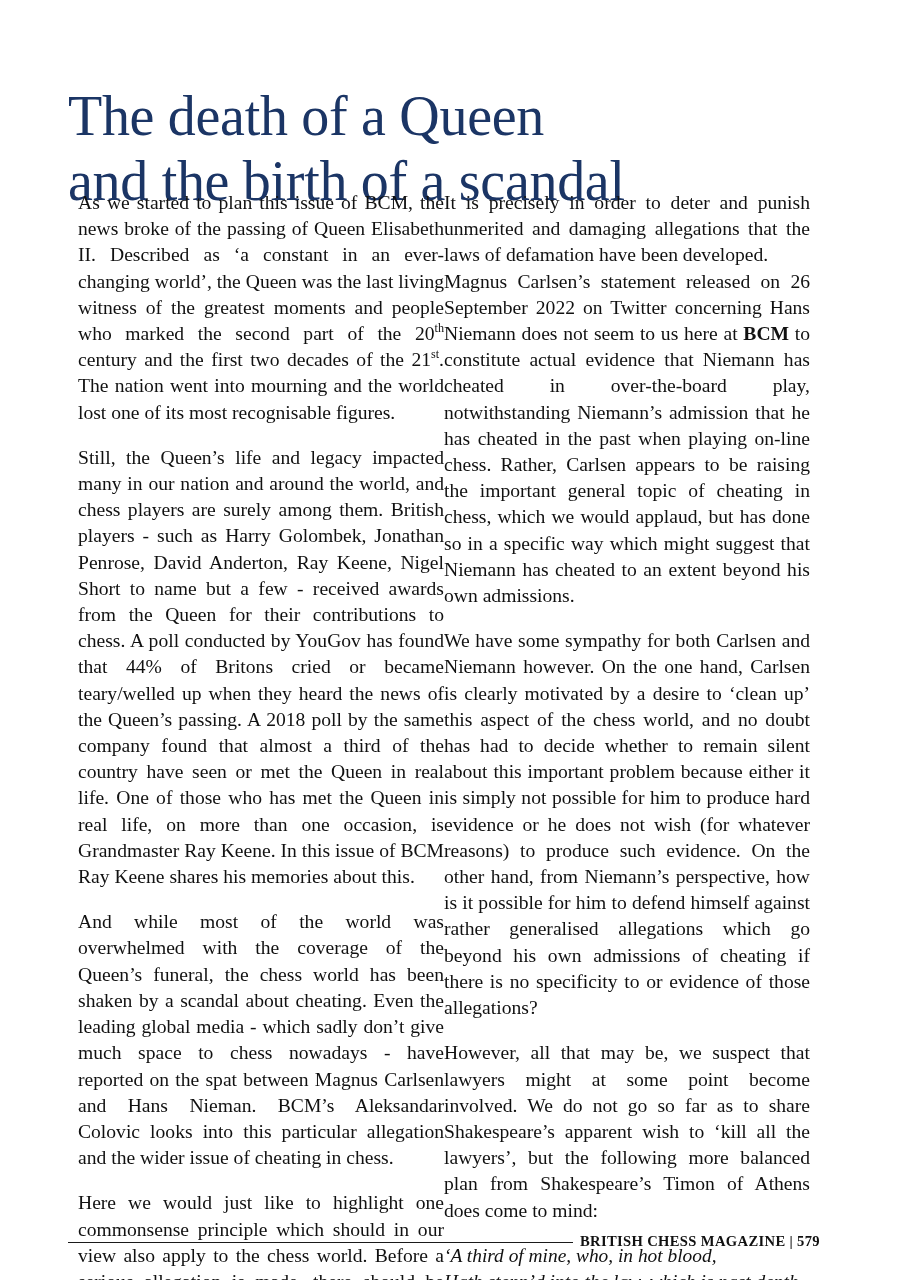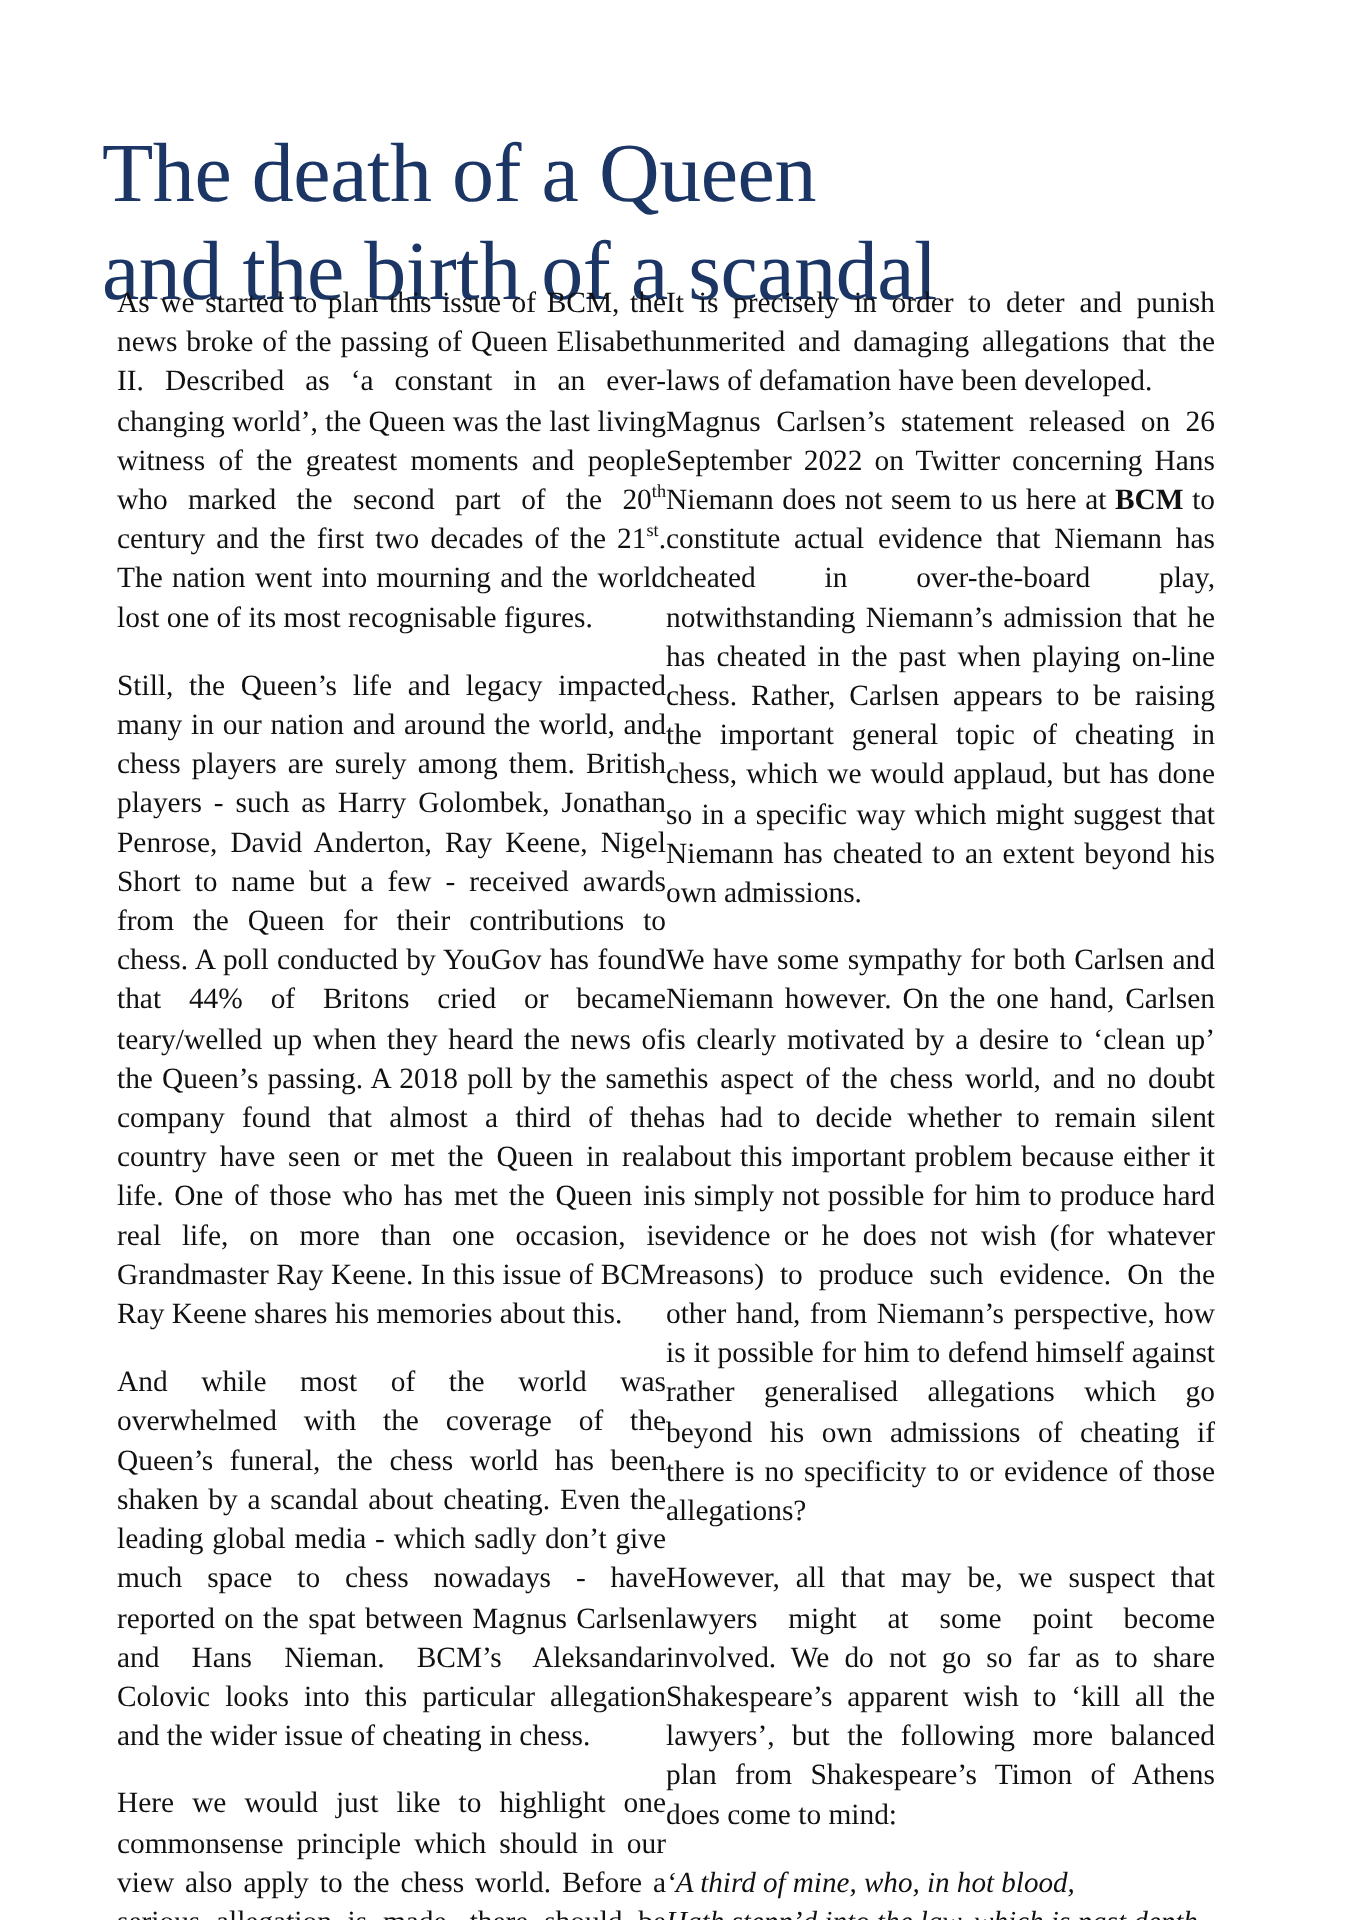--- a/index.html
+++ b/index.html
@@ -145,14 +145,18 @@
       <div class="quote-block">
         <span class="qline">‘A third of mine, who, in hot blood,</span>
         <span class="qline">Hath stepp’d into the law, which is past depth</span>
 
       </div>
 
     </div>
 
   </div>
 
+  <div class="footer">
+    <div class="footer-rule"></div>
+    <div class="footer-text">BRITISH CHESS MAGAZINE | 579</div>
+  </div>
 
 </div>
 
 </body></html>

